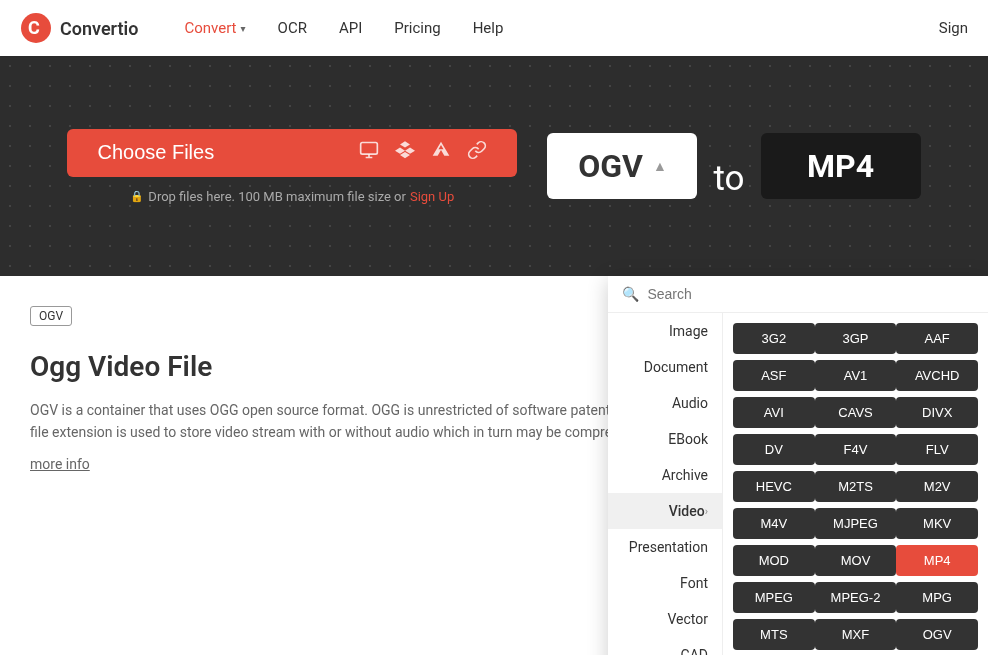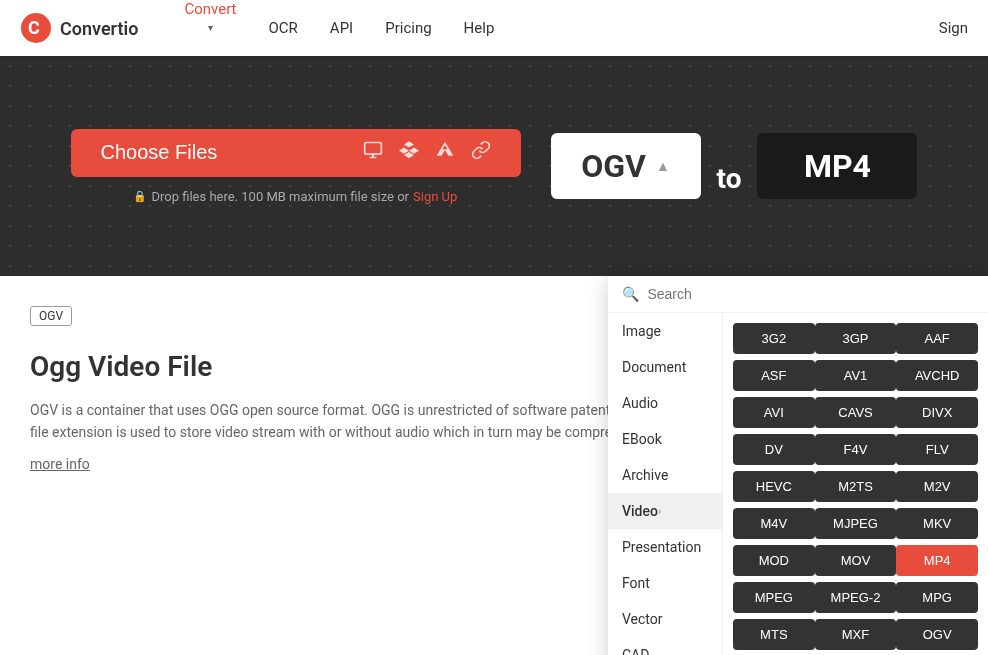--- a/index.html
+++ b/index.html
@@ -42,21 +42,21 @@
       padding: 0 16px;
       height: 56px;
       display: flex;
       align-items: center;
       font-size: 15px;
       color: #333;
       cursor: pointer;
       text-decoration: none;
       gap: 4px;
     }
-    .nav-item.active { color: #e74c3c; flex-direction: column; }
+    .nav-item.active { color: #e74c3c; }
     .chevron-down { font-size: 10px; color: #666; }
     .login-btn {
       margin-left: auto;
       font-size: 15px;
       color: #333;
       cursor: pointer;
     }
 
     
     .hero {
@@ -130,22 +130,22 @@
       cursor: pointer;
     }
     .format-box-label {
       font-size: 32px;
       font-weight: 700;
       color: #333;
     }
     .format-arrow { color: #999; font-size: 14px; }
     .to-text {
       color: #fff;
-      font-size: 28px;
-      font-weight: 700;
+      font-size: 35px;
+      font-weight: 400;
       margin-top: 24px;
     }
     .target-format-box {
       background: #1a1a1a;
       border-radius: 6px;
       height: 66px;
       min-width: 160px;
       display: flex;
       align-items: center;
       justify-content: center;
@@ -246,21 +246,21 @@
       overflow-y: auto;
       flex-shrink: 0;
     }
     .category-item {
       padding: 10px 14px;
       font-size: 14px;
       color: #333;
       cursor: pointer;
       display: flex;
       align-items: center;
-      justify-content: flex-start;
+      justify-content: flex-end;
     }
     .category-item.active {
       background: #f0f0f0;
       font-weight: 500;
       color: #333;
     }
     .category-arrow { color: #999; font-size: 11px; }
     .format-grid {
       flex: 1;
       padding: 10px;

